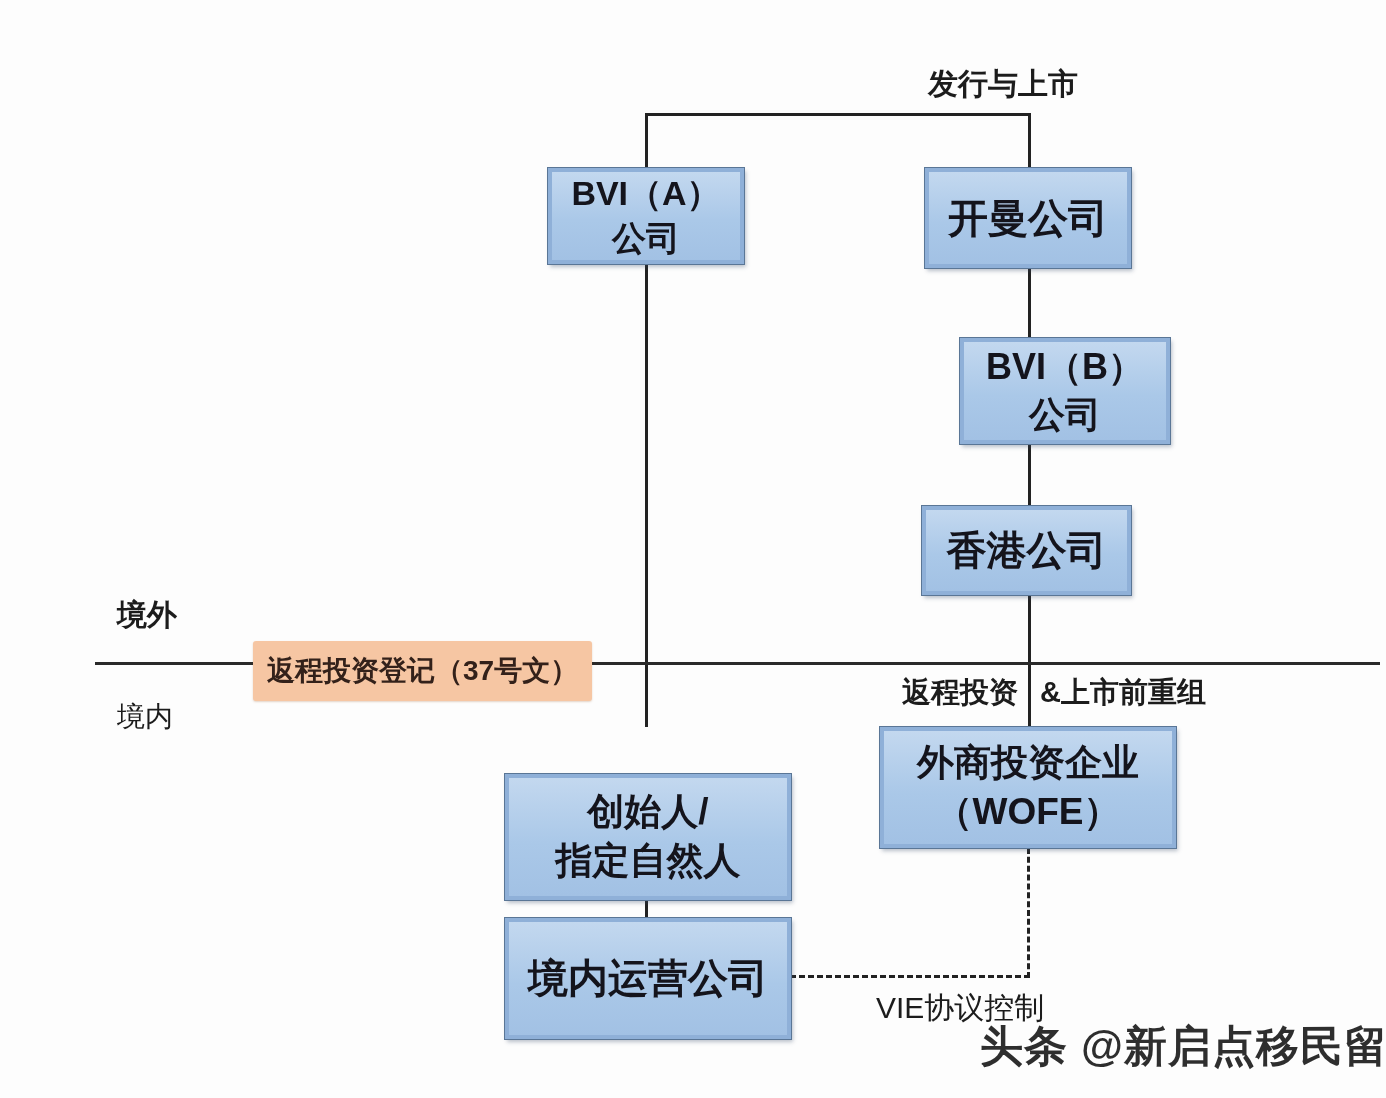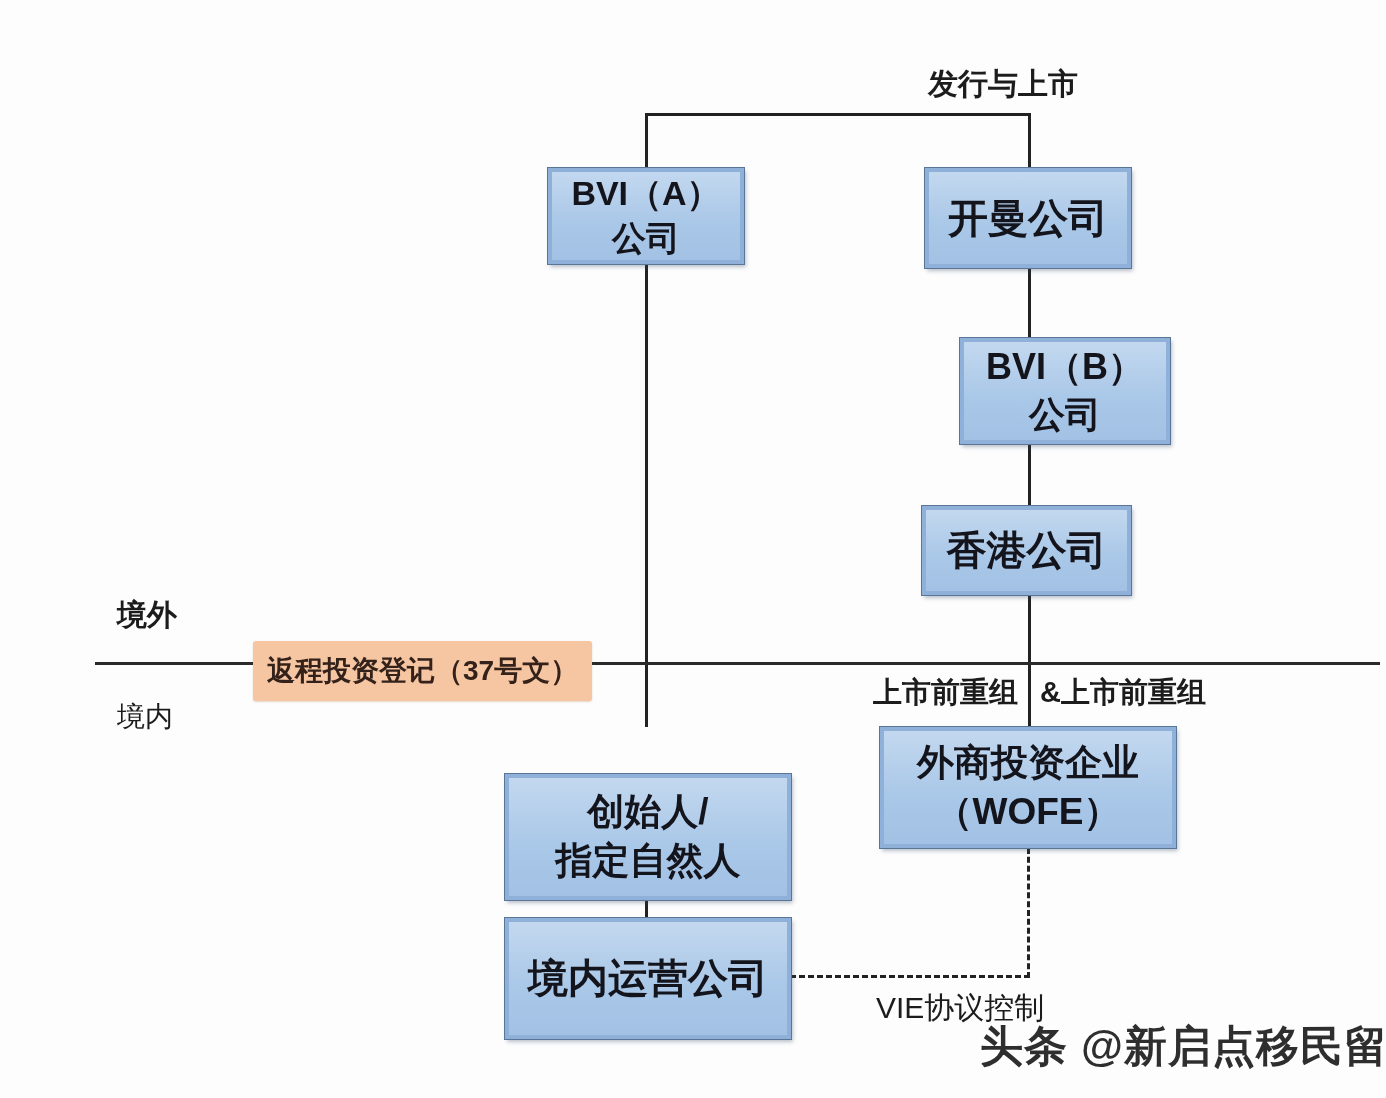--- a/index.html
+++ b/index.html
@@ -85,21 +85,21 @@
   <div class="ln ln-right-2"></div>
   <div class="ln ln-right-3"></div>
   <div class="ln ln-divider"></div>
   <div class="dash dash-v"></div>
   <div class="dash dash-h"></div>
 
   <div class="lbl lbl-title">发行与上市</div>
   <div class="lbl lbl-offshore">境外</div>
   <div class="lbl lbl-onshore">境内</div>
   <div class="lbl lbl-reg">返程投资登记（37号文）</div>
-  <div class="lbl lbl-return">上市前重组</div>
+  <div class="lbl lbl-return">返程投资</div>
   <div class="lbl lbl-prelist">&amp;上市前重组</div>
   <div class="lbl lbl-vie">VIE协议控制</div>
 
   <div class="node node-bvi-a">
     <span>BVI（A）</span>
     <span>公司</span>
   </div>
 
   <div class="node node-cayman">
     <span>开曼公司</span>

